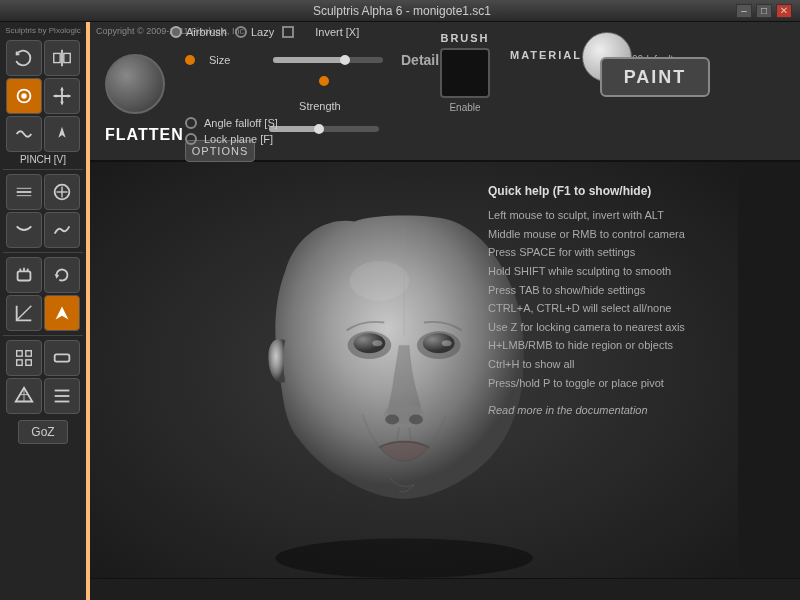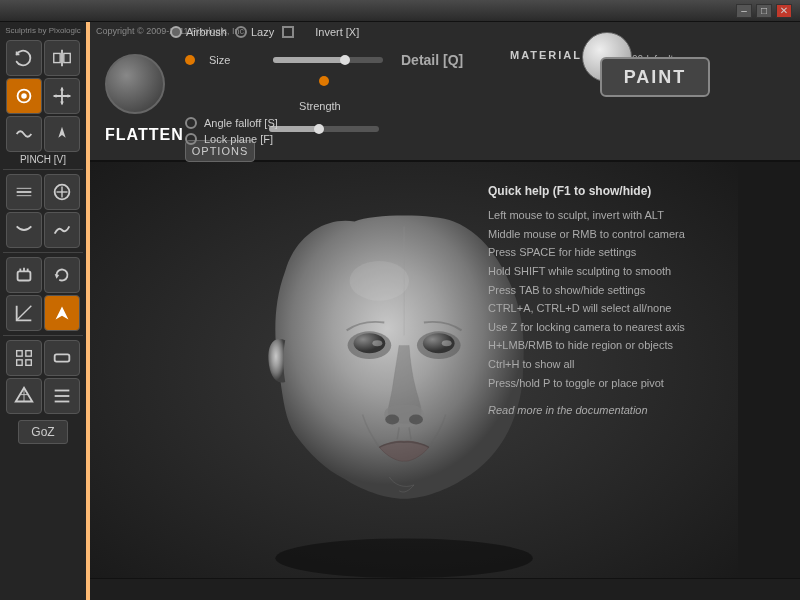--- a/index.html
+++ b/index.html
@@ -317,20 +317,21 @@
     #head-svg {
       width: 100%;
       height: 100%;
     }
   </style>
 </head>
 <body>
 
 <div id="titlebar">
   <span style="width:60px;"></span>
+  <span id="titlebar-title-text" style="color:#ccc;font-size:12px;flex:1;text-align:center;">Sculptris Alpha 6 - monigote1.sc1</span>
   <div id="titlebar-controls">
     <div class="titlebar-btn minimize">–</div>
     <div class="titlebar-btn maximize">□</div>
     <div class="titlebar-btn close">✕</div>
   </div>
 </div>
 
 <div id="left-sidebar">
 
   <div style="font-size:8px;color:#888;text-align:center;line-height:1.3;margin-bottom:2px;">
@@ -542,20 +543,25 @@
     <div class="checkbox-row">
       <div class="checkbox-circle"></div>
       <span style="color:#ccc;font-size:11px;margin-left:3px;">Angle falloff [S]</span>
     </div>
     <div class="checkbox-row">
       <div class="checkbox-circle"></div>
       <span style="color:#ccc;font-size:11px;margin-left:3px;">Lock plane [F]</span>
     </div>
   </div>
 
+  <div style="position:absolute;left:440px;top:10px;display:flex;flex-direction:column;align-items:center;">
+    <span style="color:#ccc;font-size:11px;font-weight:bold;letter-spacing:2px;margin-bottom:4px;">BRUSH</span>
+    <div id="brush-icon" style="width:50px;height:50px;background:#111;border:2px solid #555;border-radius:4px;"></div>
+    <span style="color:#aaa;font-size:10px;margin-top:4px;">Enable</span>
+  </div>
 
   <div style="position:absolute;left:510px;top:10px;display:flex;flex-direction:row;align-items:center;">
     <span style="color:#ccc;font-size:11px;font-weight:bold;letter-spacing:2px;margin-bottom:4px;">MATERIAL</span>
     <div id="material-sphere"></div>
     <span style="color:#aaa;font-size:10px;margin-top:4px;">00default</span>
   </div>
 
   <div id="paint-btn" style="position:absolute;left:590px;top:35px;width:110px;height:40px;background:#444;border:2px solid #888;border-radius:6px;color:#ddd;font-size:18px;font-weight:bold;letter-spacing:2px;display:flex;align-items:center;justify-content:center;cursor:pointer;">PAINT</div>
 </div>
 
@@ -627,21 +633,21 @@
     <ellipse cx="183" cy="183" rx="5" ry="3" fill="rgba(220,220,220,0.4)"></ellipse>
     <ellipse cx="253" cy="183" rx="5" ry="3" fill="rgba(220,220,220,0.4)"></ellipse>
   </svg>
 
   
   <div id="quick-help">
     <div id="quick-help-title">Quick help (F1 to show/hide)</div>
     <ul id="quick-help-list">
     <li>Left mouse to sculpt, invert with ALT</li>
         <li>Middle mouse or RMB to control camera</li>
-        <li>Press SPACE for hide settings</li>
+        <li>Press SPACE for with settings</li>
         <li>Hold SHIFT while sculpting to smooth</li>
         <li>Press TAB to show/hide settings</li>
         <li>CTRL+A, CTRL+D will select all/none</li>
         <li>Use Z for locking camera to nearest axis</li>
         <li>H+LMB/RMB to hide region or objects</li>
         <li>Ctrl+H to show all</li>
         <li>Press/hold P to toggle or place pivot</li>
       </ul>
     <div id="quick-help-more">Read more in the documentation</div>
   </div>

